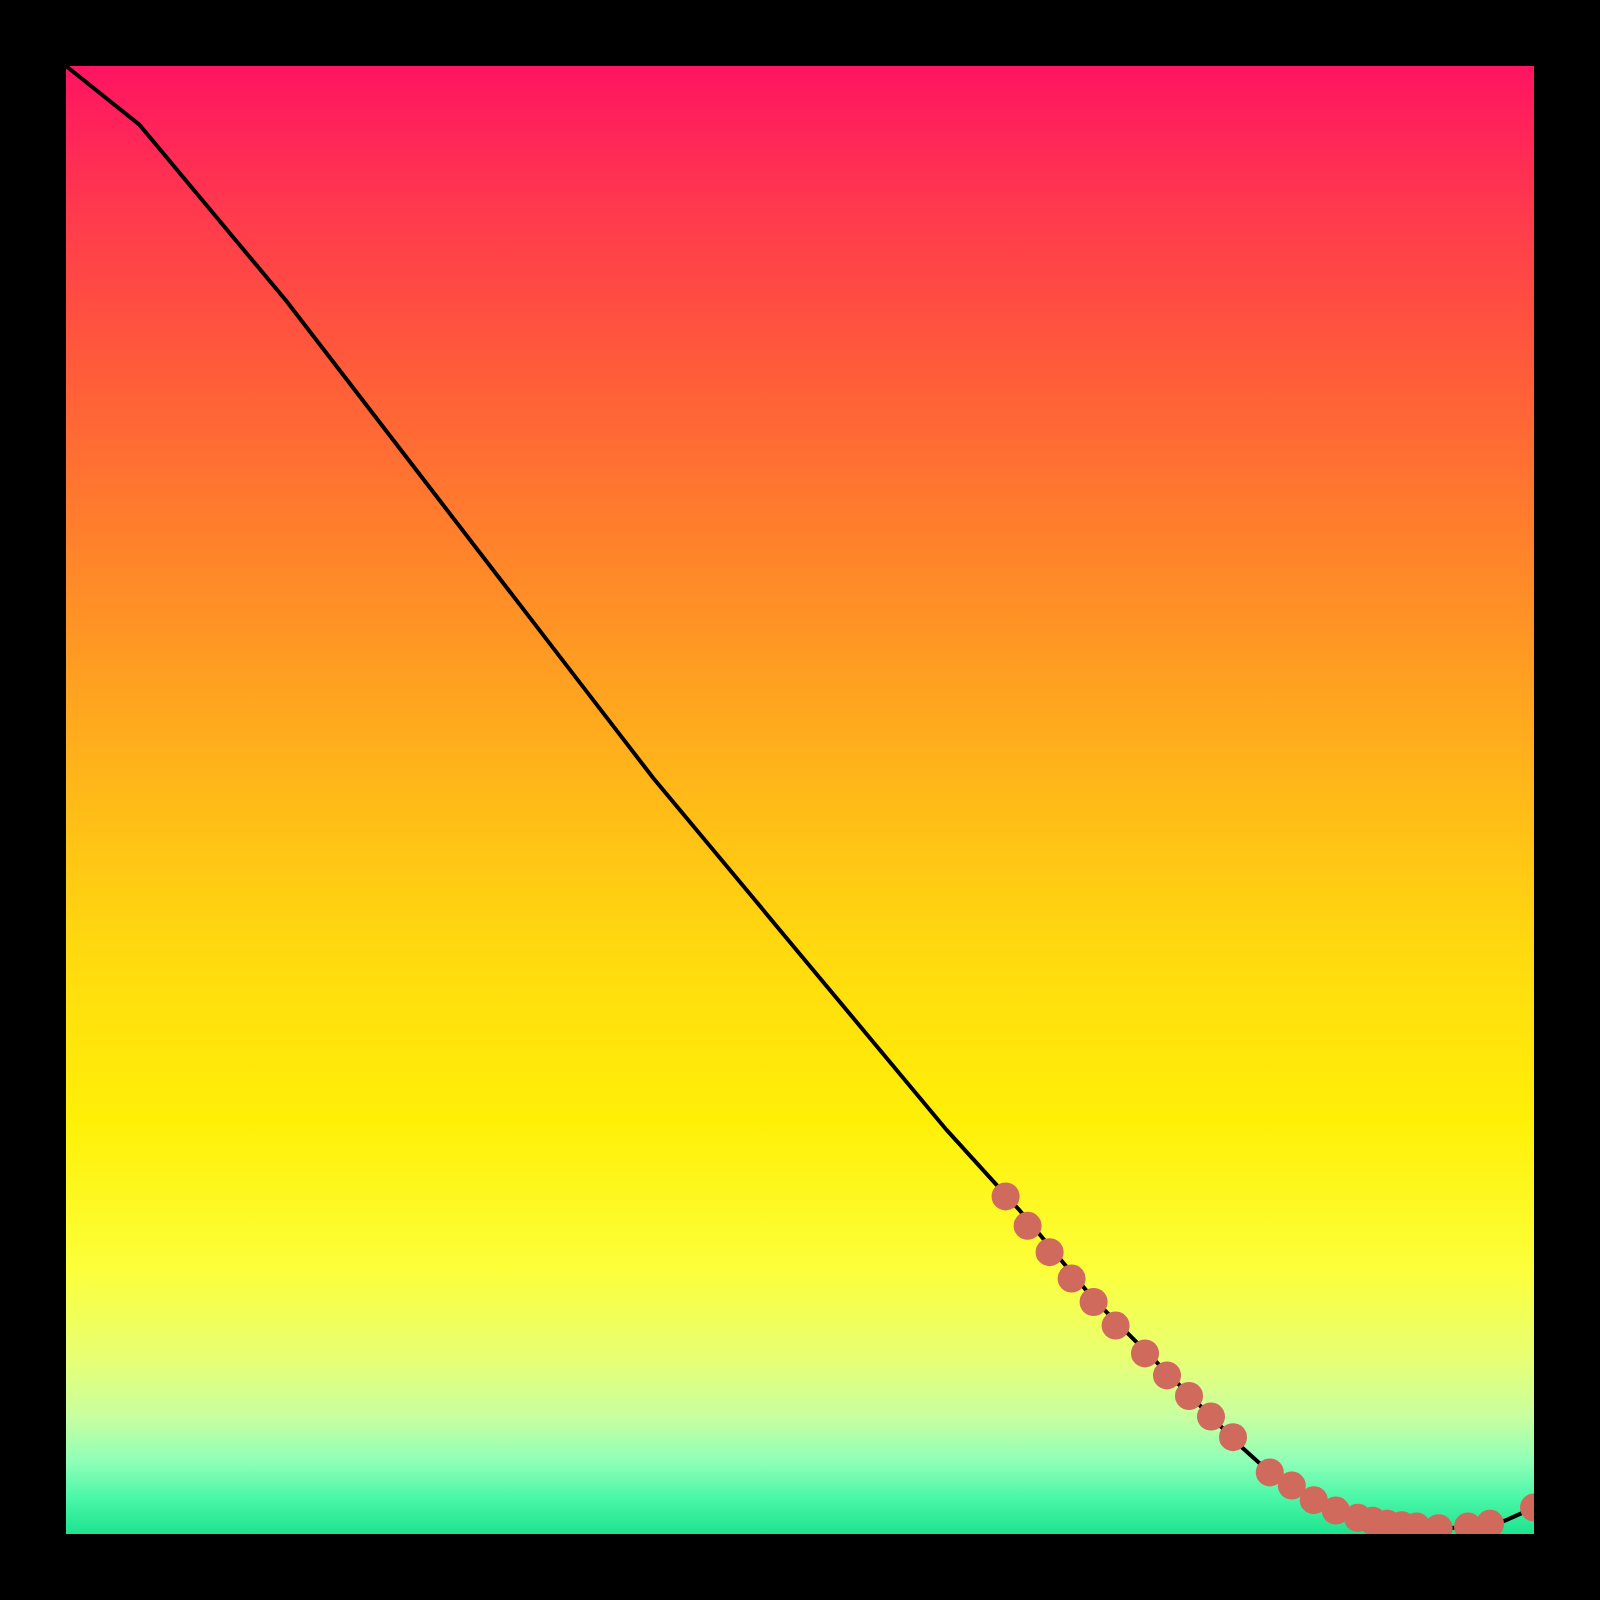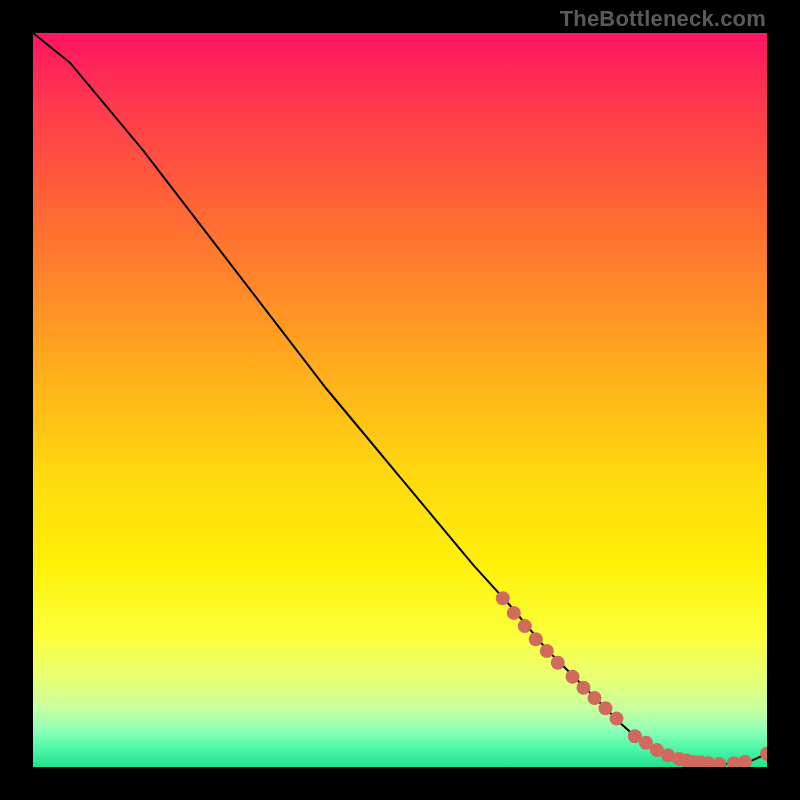--- a/index.html
+++ b/index.html
@@ -79,14 +79,13 @@
           <circle cx="660.6" cy="728.9" r="7" fill="#cf6a5d"></circle>
           <circle cx="667.9" cy="729.6" r="7" fill="#cf6a5d"></circle>
           <circle cx="675.3" cy="730.3" r="7" fill="#cf6a5d"></circle>
           <circle cx="686.3" cy="731.1" r="7" fill="#cf6a5d"></circle>
           <circle cx="701.0" cy="730.3" r="7" fill="#cf6a5d"></circle>
           <circle cx="712.0" cy="728.9" r="7" fill="#cf6a5d"></circle>
           <circle cx="734.0" cy="720.8" r="7" fill="#cf6a5d"></circle>
         </g>
     </svg>
   </div>
-  <div class="watermark">TheBottleneck.com</div>
 </div>
 
 </body></html>

